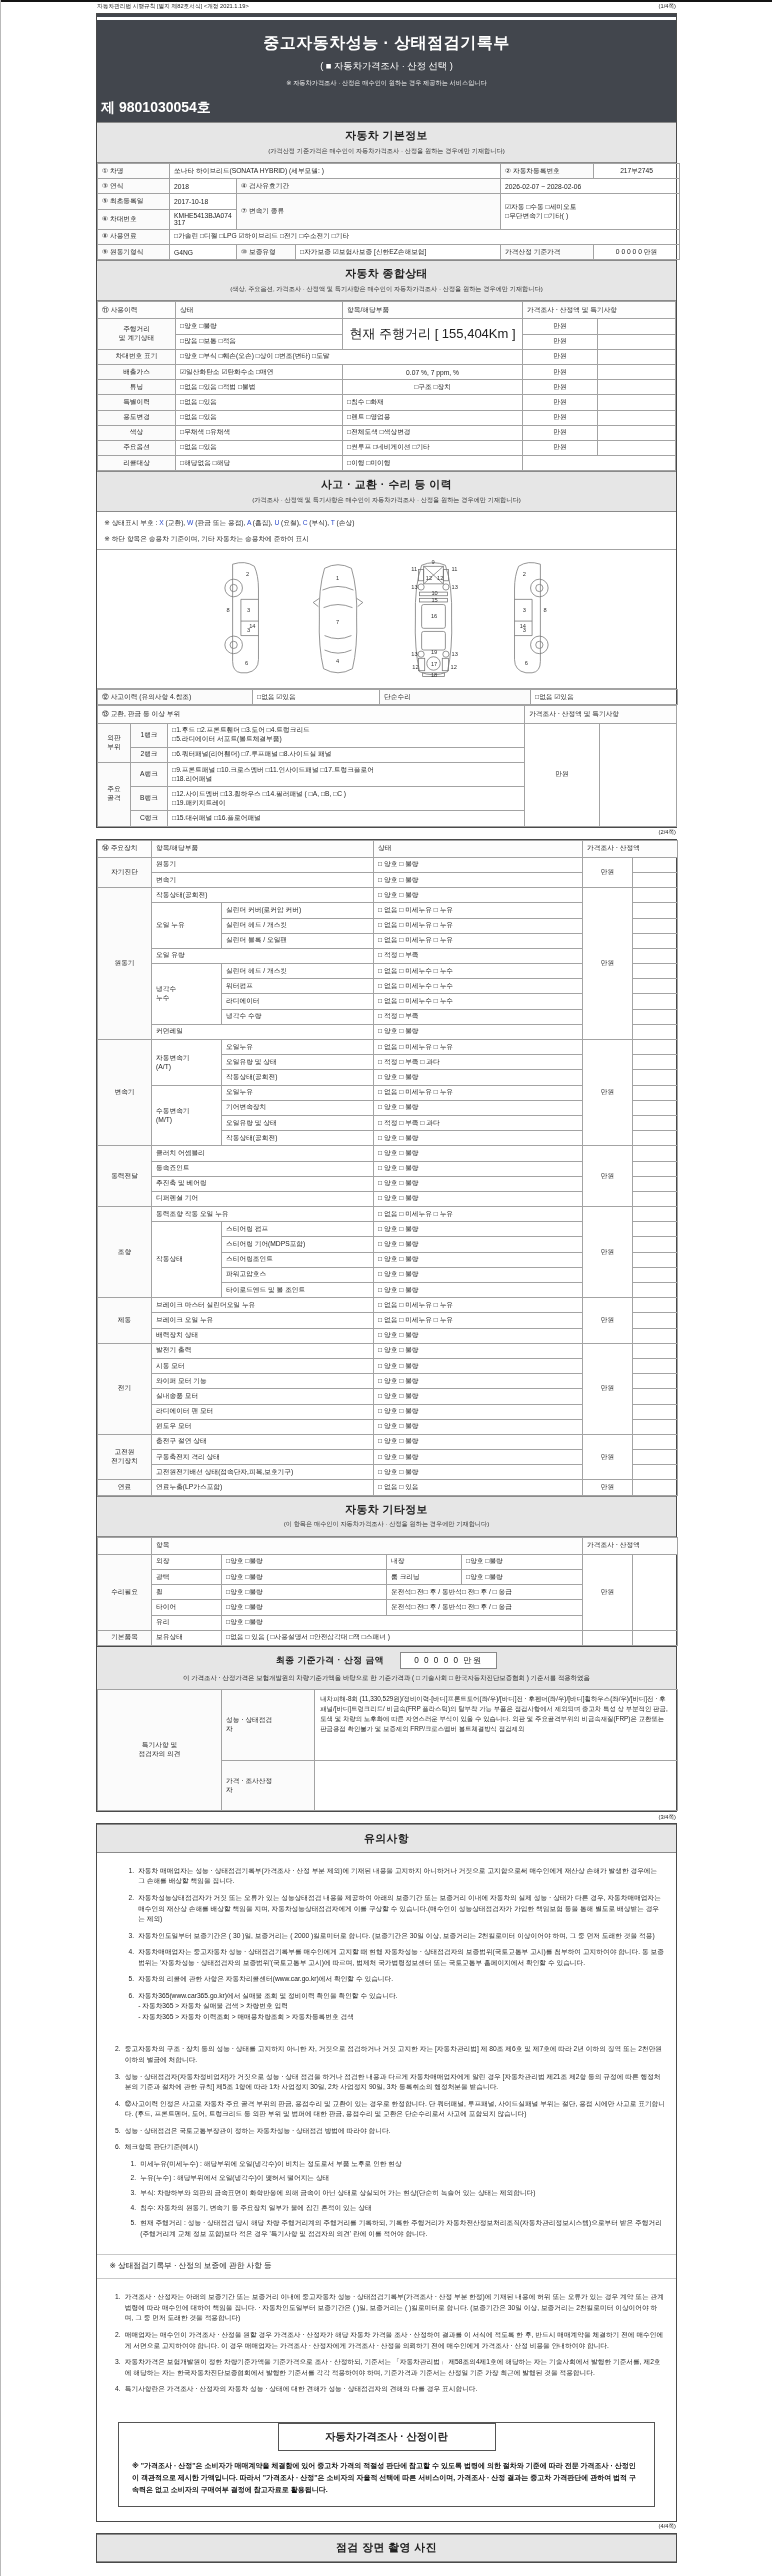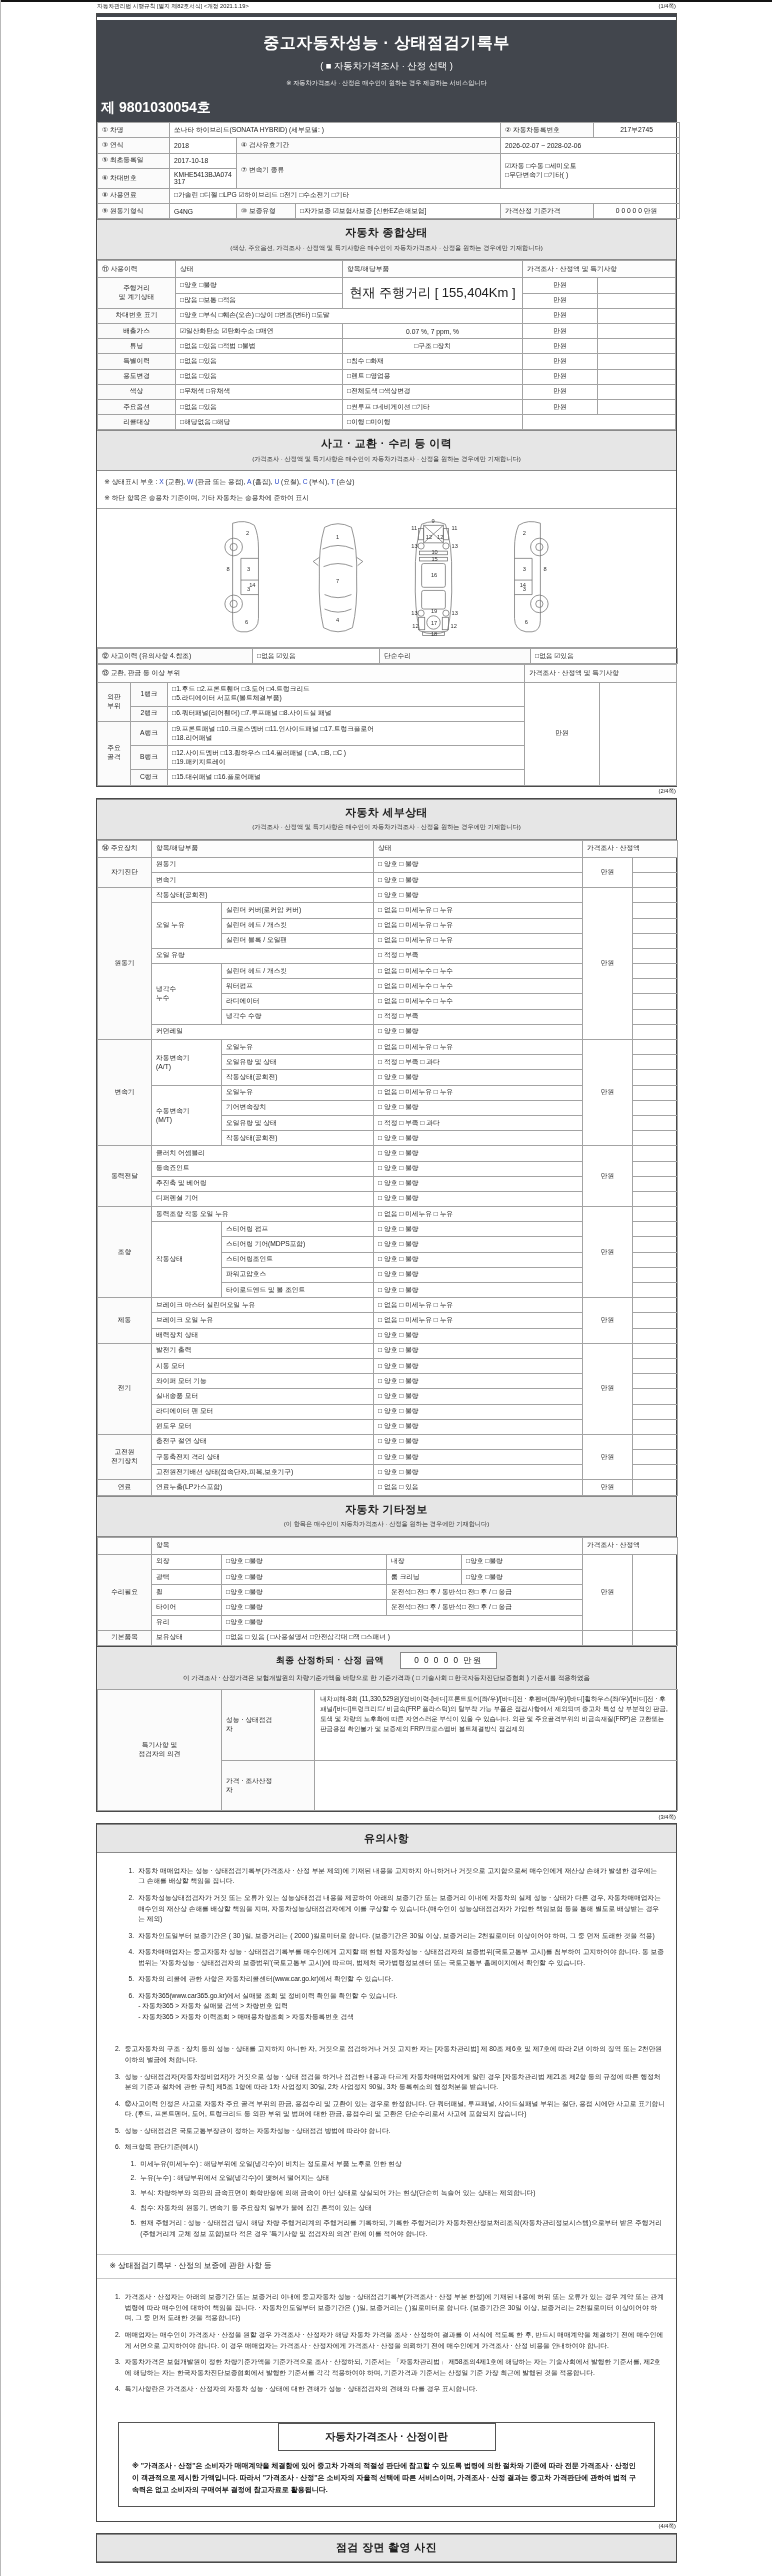--- a/index.html
+++ b/index.html
@@ -84,20 +84,24 @@
       <div class="bar1"></div>
       <div class="bar2"></div>
       <div class="darkband">
         <div class="dtitle">중고자동차성능 · 상태점검기록부</div>
         <div class="dsub">( ■ 자동차가격조사 · 산정 선택 )</div>
         <div class="dnote">※ 자동차가격조사 · 산정은 매수인이 원하는 경우 제공하는 서비스입니다</div>
         <div class="dno">제 9801030054호</div>
       </div>
     </div>
 
+    <div class="secband">
+      <div class="st">자동차 기본정보</div>
+      <div class="ss">(가격산정 기준가격은 매수인이 자동차가격조사 · 산정을 원하는 경우에만 기재합니다)</div>
+    </div>
     <table>
       <colgroup>
           <col style="width:72px">
           <col style="width:67px">
           <col style="width:59px">
           <col style="width:205px">
           <col style="width:93px">
           <col style="width:86px">
         </colgroup>
       <tbody>
@@ -367,24 +371,20 @@
             <td class="k-rank">C랭크</td>
             <td class="k-txt">□15.대쉬패널  □16.플로어패널</td>
           </tr>
         </tbody>
     </table>
   </section>
 
   <div class="marker">(2/4쪽)</div>
 
   <section class="pbox">
-    <div class="secband">
-      <div class="st">자동차 세부상태</div>
-      <div class="ss">(가격조사 · 산정액 및 특기사항은 매수인이 자동차가격조사 · 산정을 원하는 경우에만 기재합니다)</div>
-    </div>
     <table>
       <colgroup>
           <col style="width:54px">
           <col style="width:70px">
           <col style="width:152px">
           <col style="width:209px">
           <col style="width:50px">
           <col style="width:45px">
         </colgroup>
       <tbody>
@@ -683,21 +683,21 @@
             <td class="k-group">기본품목</td>
             <td class="k-txt">보유상태</td>
             <td class="k-txt" colspan="3">□없음  □ 있음  ( □사용설명서 □안전삼각대 □잭 □스패너 )</td>
             <td class="k-money"></td>
             <td class="k-blank"></td>
           </tr>
         </tbody>
     </table>
 
     <div class="finalband">
-      <span class="fl">최종 산정하되 · 산정 금액</span>
+      <span class="fl">최종 기준가격 · 산정 금액</span>
       <span class="amountbox">0  0  0  0  0 만원</span>
       <div class="fnote">이 가격조사 · 산정가격은 보험개발원의 차량기준가액을 바탕으로 한 기준가격과 ( □ 기술사회  □ 한국자동차진단보증협회 ) 기준서를 적용하였음</div>
     </div>
     <table>
       <colgroup>
           <col style="width:124px">
           <col style="width:93px">
           <col style="width:363px">
         </colgroup>
       <tbody>

